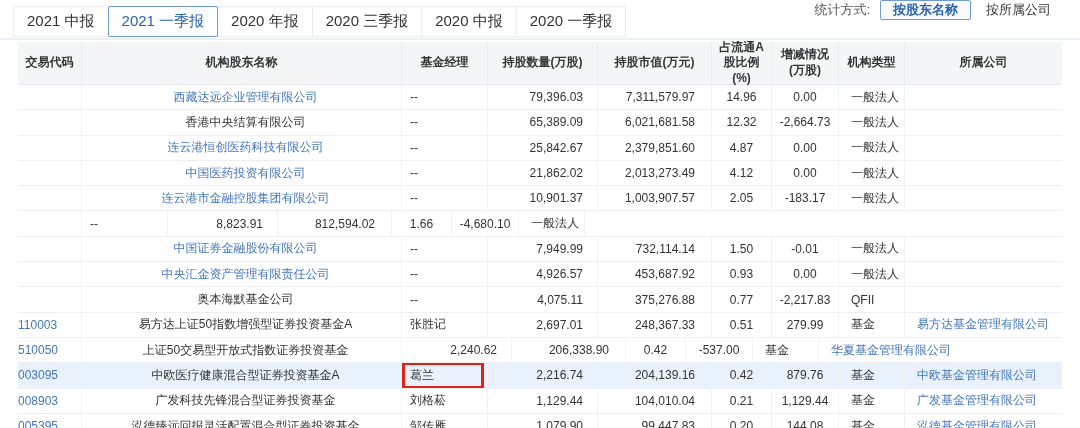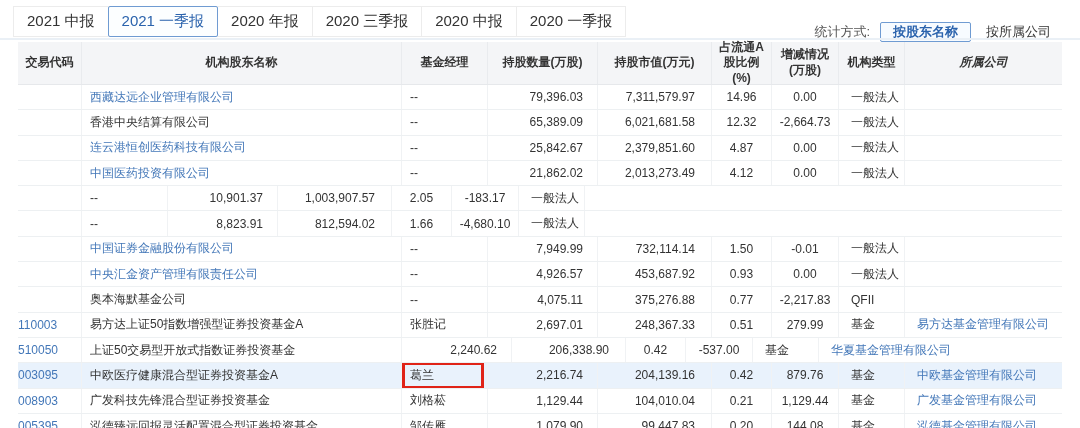--- a/index.html
+++ b/index.html
@@ -6,39 +6,39 @@
     --accent:#2b63ad; --link:#4377b8; --hl:#e9f2fc; --red:#e02317;
     --hdrbg:#f4f5f7; --border:#edf0f2; --vborder:#f0f2f4;
   }
   html,body{margin:0;padding:0;}
   .page{position:relative;width:1080px;height:428px;background:#ffffff;overflow:hidden;
         font-family:"Liberation Sans","DejaVu Sans",sans-serif;color:#333;}
   .tabbar{position:absolute;left:14px;top:6px;display:flex;}
   .tab{font-size:15px;color:#333;padding:5px 13px;border:1px solid #ececec;margin-left:-1px;
        background:#fff;white-space:nowrap;}
   .tab.active{border-color:#6f9bd2;color:var(--accent);background:#fcfeff;position:relative;z-index:2;border-radius:2px;}
-  .stats{position:absolute;right:16px;top:22px;display:flex;align-items:center;font-size:13px;color:#555;}
+  .stats{position:absolute;right:16px;top:0;display:flex;align-items:center;font-size:13px;color:#555;}
   .stats .lbl{margin-right:8px;}
   .opt{padding:0 12px;border:1px solid transparent;color:#333;margin-left:2px;white-space:nowrap;}
   .opt.active{border-color:#6f9bd2;color:var(--accent);background:#f7fbff;border-radius:2px;font-weight:bold;}
   .divider{position:absolute;left:0;top:38px;width:1080px;height:2px;background:#eaf0f6;}
   .table{position:absolute;left:18px;top:42px;width:1044px;font-size:12px;}
   .hrow{display:flex;background:var(--hdrbg);height:42px;border-bottom:1px solid #e6e8eb;}
   .hcell{display:flex;align-items:center;justify-content:center;text-align:center;font-weight:bold;
          color:#333;border-right:1px solid #e9ebee;line-height:1.3;padding:0 3px;box-sizing:border-box;}
-  .hcell:last-child{border-right:none;font-style:italic;}
+  .hcell:last-child{border-right:none;}
   .row{display:flex;height:24.3px;border-bottom:1px solid var(--border);background:#fff;}
   .row.hl{background:var(--hl);}
   .cell{display:flex;align-items:center;border-right:1px solid var(--vborder);box-sizing:border-box;
         overflow:hidden;white-space:nowrap;padding:0;}
   .cell:last-child{border-right:none;}
   .w1{width:64px;} .w2{width:320px;} .w3{width:86px;} .w4{width:110px;} .w5{width:114px;}
   .w6{width:60px;} .w7{width:67px;} .w8{width:66px;} .w9{width:157px;}
   .cell.w1{}
-  .cell.w2{padding-left:8px;}
+  .cell.w2{padding-left:8px;justify-content:center;}
   .cell.w3{padding-left:8px;position:relative;}
   .cell.w4{justify-content:flex-end;padding-right:14px;}
   .cell.w5{justify-content:flex-end;padding-right:16px;}
   .cell.w6{justify-content:center;}
   .cell.w7{justify-content:center;}
   .cell.w8{padding-left:12px;}
   .cell.w9{padding-left:12px;text-align:center;}
   .link{color:var(--link);cursor:pointer;}
   .redbox{position:absolute;left:0;top:-1px;width:82px;height:27px;border:3px solid var(--red);
           z-index:3;pointer-events:none;box-sizing:border-box;}
@@ -129,20 +129,23 @@
           </div>
           <div class="cell w4">21,862.02</div>
           <div class="cell w5">2,013,273.49</div>
           <div class="cell w6">4.12</div>
           <div class="cell w7">0.00</div>
           <div class="cell w8">一般法人</div>
           <div class="cell w9"></div>
         </div>
         <div class="row">
           <div class="cell w1"></div>
+          <div class="cell w2">
+            <div class="link">连云港市金融控股集团有限公司</div>
+          </div>
           <div class="cell w3">
             <div class="">--</div>
           </div>
           <div class="cell w4">10,901.37</div>
           <div class="cell w5">1,003,907.57</div>
           <div class="cell w6">2.05</div>
           <div class="cell w7">-183.17</div>
           <div class="cell w8">一般法人</div>
           <div class="cell w9"></div>
         </div>

